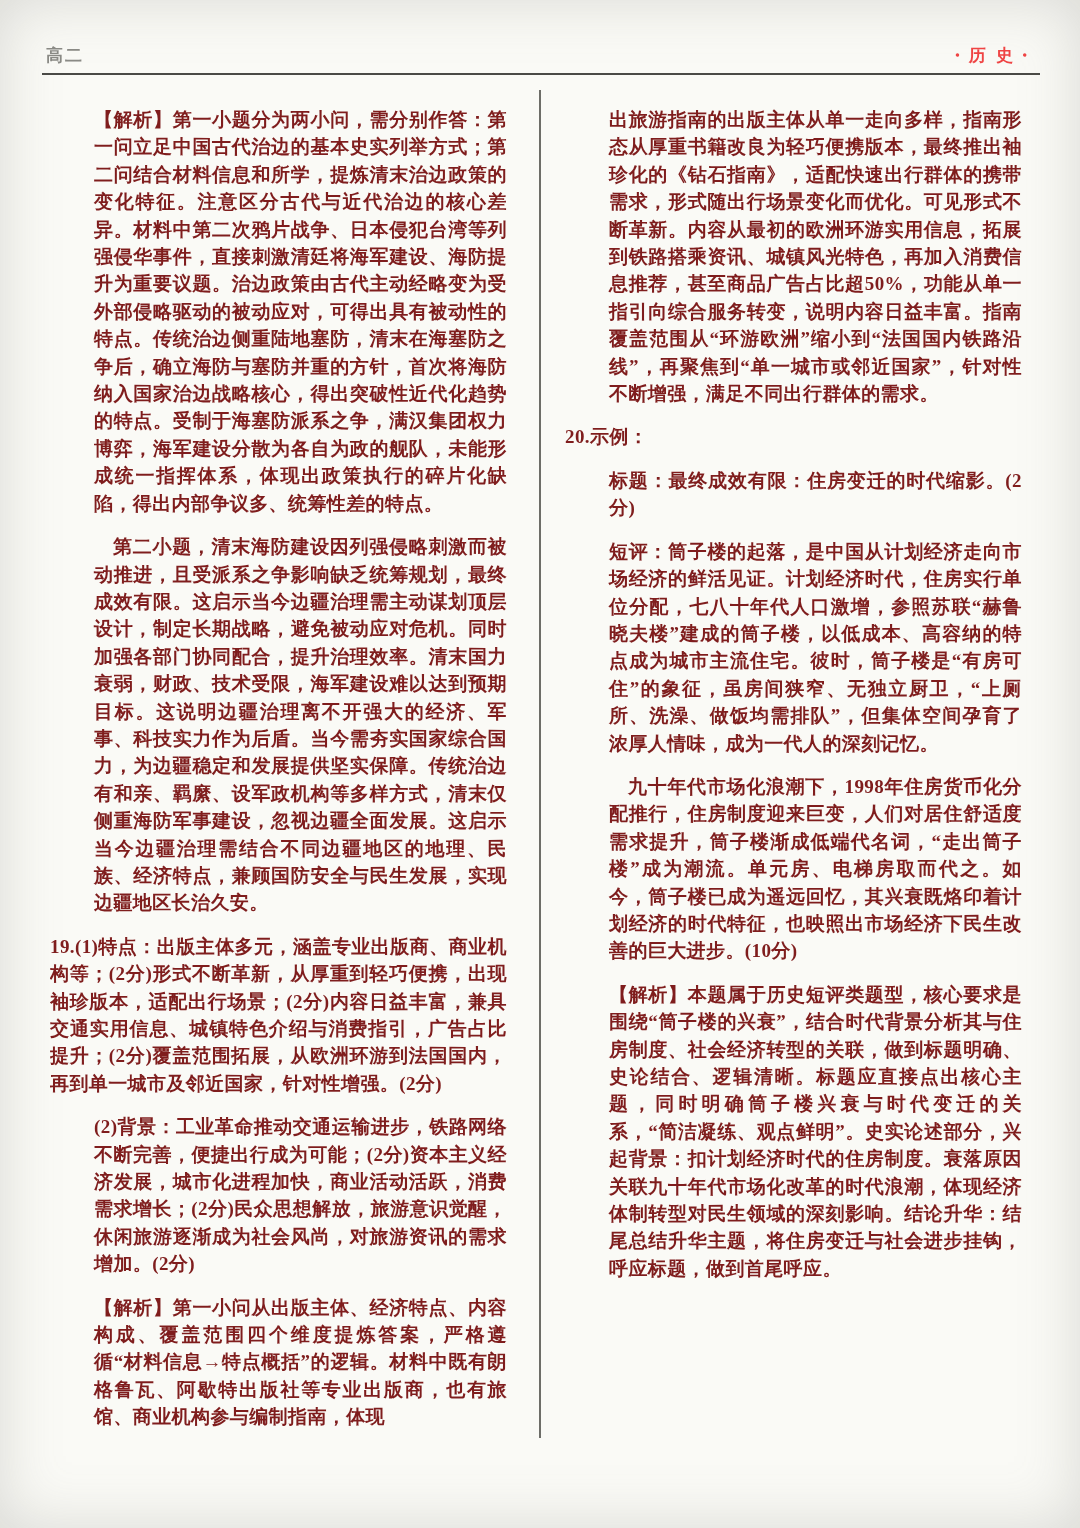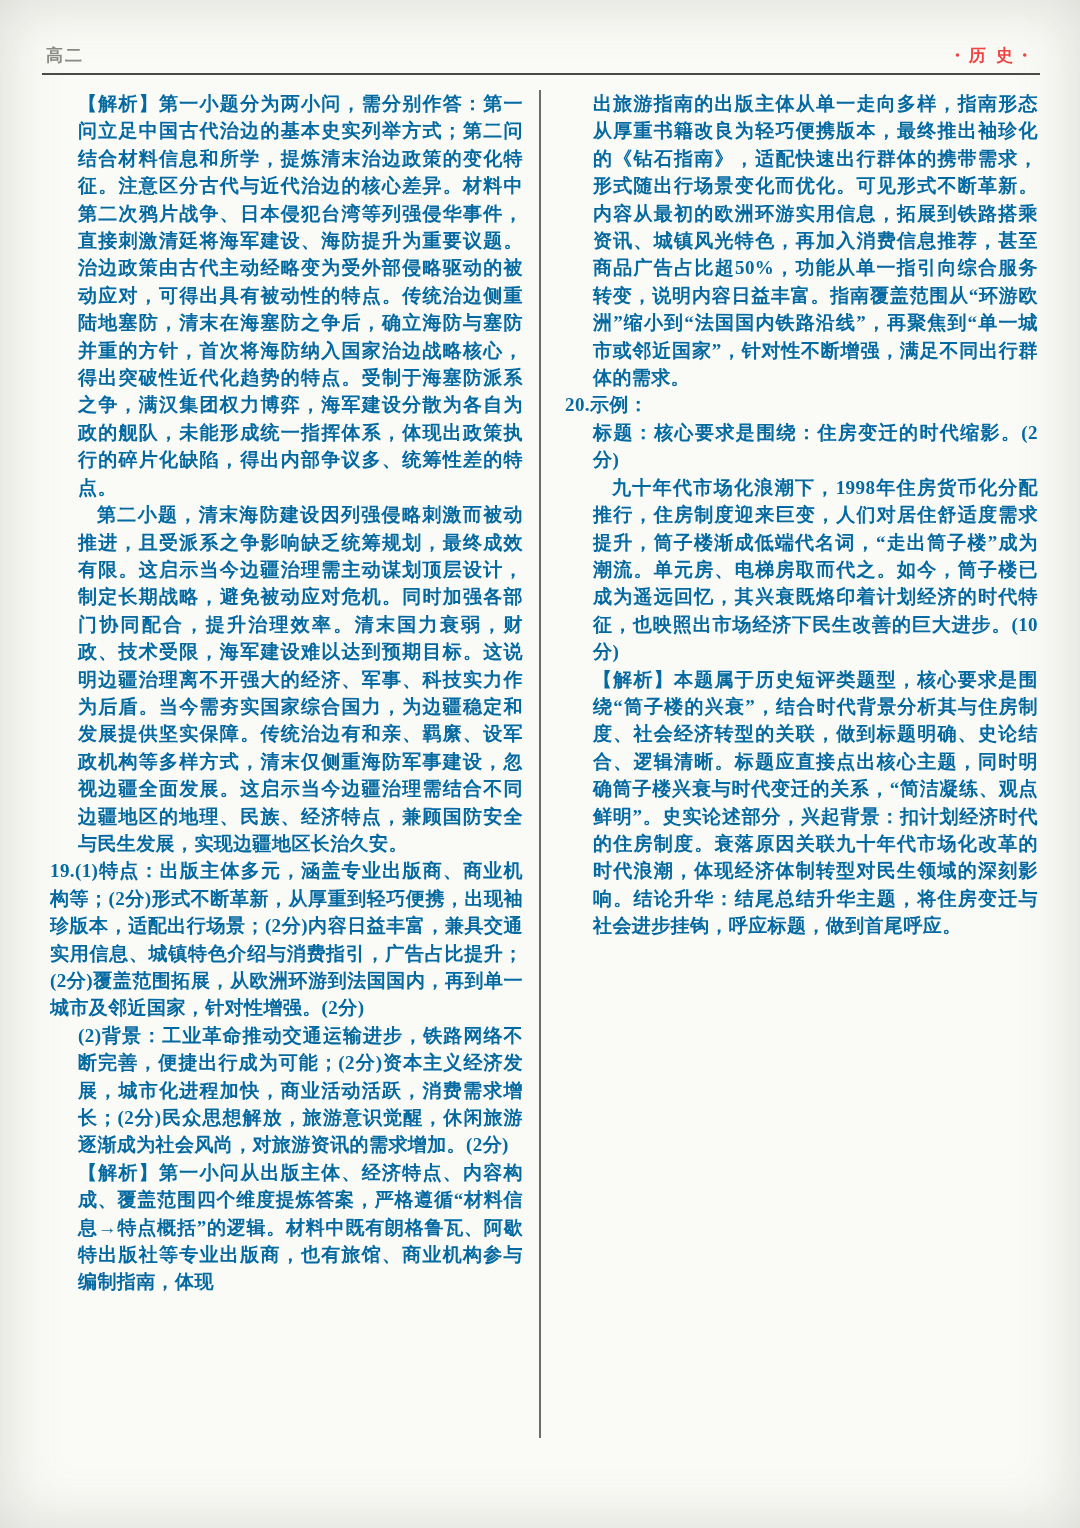--- a/index.html
+++ b/index.html
@@ -56,25 +56,25 @@
   }
   .col-left  { padding-right: 16px; }
   .col-right { padding-left: 52px; }
   .divider {
     width: 2px;
     background: #6d6d68;
     height: 1348px;
     flex: 0 0 auto;
   }
   .para {
-    margin: 0;
+    margin: 16px;
     font-size: 19px;
     line-height: 27.4px;
     font-weight: 700;
-    color: #0369a1;
+    color: #7f1d1d;
     text-align: justify;
     letter-spacing: 0.4px;
     word-break: break-all;
     font-family: Liberation Serif, serif;
   }
   .para.indent { text-indent: 1em; }
   .para.hang   { margin-left: -28px; }
   .para.flush  { text-indent: 0; }
 </style>
 </head>
@@ -94,19 +94,20 @@
         <p class="para flush">【解析】第一小题分为两小问，需分别作答：第一问立足中国古代治边的基本史实列举方式；第二问结合材料信息和所学，提炼清末治边政策的变化特征。注意区分古代与近代治边的核心差异。材料中第二次鸦片战争、日本侵犯台湾等列强侵华事件，直接刺激清廷将海军建设、海防提升为重要议题。治边政策由古代主动经略变为受外部侵略驱动的被动应对，可得出具有被动性的特点。传统治边侧重陆地塞防，清末在海塞防之争后，确立海防与塞防并重的方针，首次将海防纳入国家治边战略核心，得出突破性近代化趋势的特点。受制于海塞防派系之争，满汉集团权力博弈，海军建设分散为各自为政的舰队，未能形成统一指挥体系，体现出政策执行的碎片化缺陷，得出内部争议多、统筹性差的特点。</p>
         <p class="para indent">第二小题，清末海防建设因列强侵略刺激而被动推进，且受派系之争影响缺乏统筹规划，最终成效有限。这启示当今边疆治理需主动谋划顶层设计，制定长期战略，避免被动应对危机。同时加强各部门协同配合，提升治理效率。清末国力衰弱，财政、技术受限，海军建设难以达到预期目标。这说明边疆治理离不开强大的经济、军事、科技实力作为后盾。当今需夯实国家综合国力，为边疆稳定和发展提供坚实保障。传统治边有和亲、羁縻、设军政机构等多样方式，清末仅侧重海防军事建设，忽视边疆全面发展。这启示当今边疆治理需结合不同边疆地区的地理、民族、经济特点，兼顾国防安全与民生发展，实现边疆地区长治久安。</p>
         <p class="para hang">19.(1)特点：出版主体多元，涵盖专业出版商、商业机构等；(2分)形式不断革新，从厚重到轻巧便携，出现袖珍版本，适配出行场景；(2分)内容日益丰富，兼具交通实用信息、城镇特色介绍与消费指引，广告占比提升；(2分)覆盖范围拓展，从欧洲环游到法国国内，再到单一城市及邻近国家，针对性增强。(2分)</p>
         <p class="para flush">(2)背景：工业革命推动交通运输进步，铁路网络不断完善，便捷出行成为可能；(2分)资本主义经济发展，城市化进程加快，商业活动活跃，消费需求增长；(2分)民众思想解放，旅游意识觉醒，休闲旅游逐渐成为社会风尚，对旅游资讯的需求增加。(2分)</p>
         <p class="para flush">【解析】第一小问从出版主体、经济特点、内容构成、覆盖范围四个维度提炼答案，严格遵循“材料信息→特点概括”的逻辑。材料中既有朗格鲁瓦、阿歇特出版社等专业出版商，也有旅馆、商业机构参与编制指南，体现</p>
       </section>
     <div class="divider"></div>
     <section class="col col-right" id="col-right">
         <p class="para flush">出旅游指南的出版主体从单一走向多样，指南形态从厚重书籍改良为轻巧便携版本，最终推出袖珍化的《钻石指南》，适配快速出行群体的携带需求，形式随出行场景变化而优化。可见形式不断革新。内容从最初的欧洲环游实用信息，拓展到铁路搭乘资讯、城镇风光特色，再加入消费信息推荐，甚至商品广告占比超50%，功能从单一指引向综合服务转变，说明内容日益丰富。指南覆盖范围从“环游欧洲”缩小到“法国国内铁路沿线”，再聚焦到“单一城市或邻近国家”，针对性不断增强，满足不同出行群体的需求。</p>
         <p class="para hang">20.示例：</p>
-        <p class="para flush">标题：核心要求是围绕：住房变迁的时代缩影。(2分)</p>
+        <p class="para flush">标题：最终成效有限：住房变迁的时代缩影。(2分)</p>
+        <p class="para flush">短评：筒子楼的起落，是中国从计划经济走向市场经济的鲜活见证。计划经济时代，住房实行单位分配，七八十年代人口激增，参照苏联“赫鲁晓夫楼”建成的筒子楼，以低成本、高容纳的特点成为城市主流住宅。彼时，筒子楼是“有房可住”的象征，虽房间狭窄、无独立厨卫，“上厕所、洗澡、做饭均需排队”，但集体空间孕育了浓厚人情味，成为一代人的深刻记忆。</p>
         <p class="para indent">九十年代市场化浪潮下，1998年住房货币化分配推行，住房制度迎来巨变，人们对居住舒适度需求提升，筒子楼渐成低端代名词，“走出筒子楼”成为潮流。单元房、电梯房取而代之。如今，筒子楼已成为遥远回忆，其兴衰既烙印着计划经济的时代特征，也映照出市场经济下民生改善的巨大进步。(10分)</p>
         <p class="para flush">【解析】本题属于历史短评类题型，核心要求是围绕“筒子楼的兴衰”，结合时代背景分析其与住房制度、社会经济转型的关联，做到标题明确、史论结合、逻辑清晰。标题应直接点出核心主题，同时明确筒子楼兴衰与时代变迁的关系，“简洁凝练、观点鲜明”。史实论述部分，兴起背景：扣计划经济时代的住房制度。衰落原因关联九十年代市场化改革的时代浪潮，体现经济体制转型对民生领域的深刻影响。结论升华：结尾总结升华主题，将住房变迁与社会进步挂钩，呼应标题，做到首尾呼应。</p>
       </section>
   </div>
 
 </div>
 
 </body></html>

